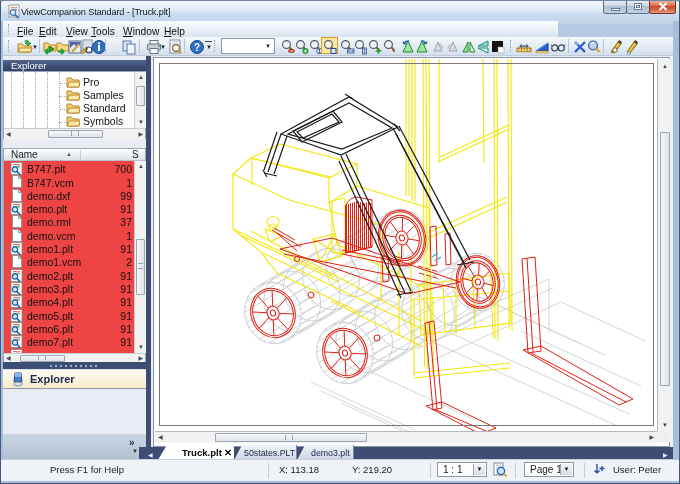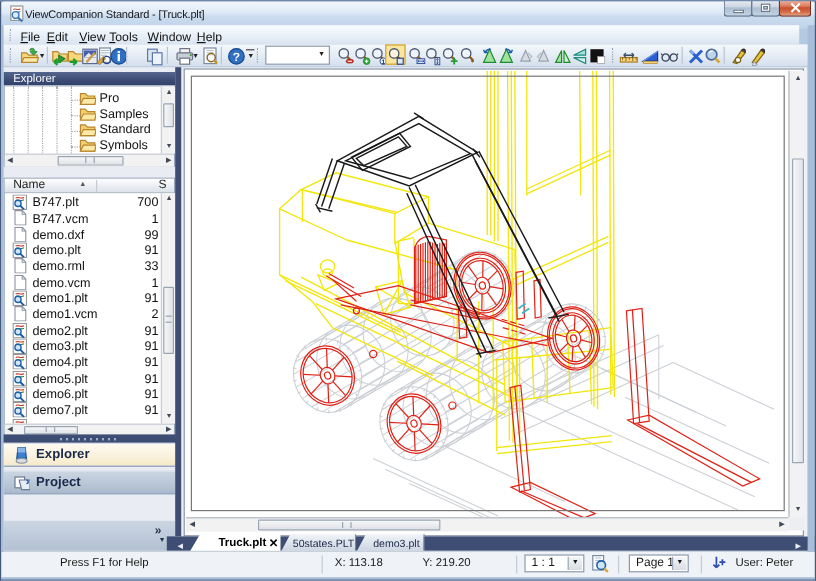--- a/index.html
+++ b/index.html
@@ -3,35 +3,35 @@
 <meta charset="utf-8">
 <style>
   html,body{margin:0;padding:0;}
   body{width:680px;height:484px;overflow:hidden;font-family:"Liberation Sans",sans-serif;position:relative;background:#fff;}
   .abs{position:absolute;}
   #win{position:absolute;left:0;top:0;width:680px;height:484px;background:#b6c9e2;border-radius:4px 4px 0 0;}
   #titlebar{position:absolute;left:0;top:0;width:680px;height:24px;
     background:linear-gradient(#f2f7fc 0%,#dfeaf6 40%,#cbdcef 55%,#bfd3e9 100%);
     border-radius:4px 4px 0 0; border-top:1px solid #7c92b2; box-sizing:border-box;}
   #title-text{position:absolute;left:21px;top:7px;font-size:9.2px;letter-spacing:-0.15px;color:#15181c;}
-  .menubar{position:absolute;left:2px;top:21px;width:664px;height:16px;
+  .menubar{position:absolute;left:2px;top:21px;width:556px;height:16px;
     background:linear-gradient(#fafcfe,#e4ecf5 70%,#d9e3ef);}
   .menuitem{position:absolute;top:5px;font-size:10.2px;color:#111;}
   .menuitem u{text-decoration:underline;}
   .toolbar{position:absolute;left:2px;top:37px;width:676px;height:19px;
     background:linear-gradient(#f4f8fb,#e2eaf3 60%,#d5e0ed);border-bottom:1px solid #c0ccdc;box-sizing:border-box;}
   .tsep{position:absolute;top:2px;width:1px;height:14px;background:#b9c4d4;}
   .grip{position:absolute;width:3px;}
   .ticon{position:absolute;top:2px;width:16px;height:16px;}
   #main{position:absolute;left:2px;top:56px;width:668px;height:404px;background:#e9edf3;}
   
   #cap{position:absolute;left:1px;top:4px;width:143px;height:11px;
     background:linear-gradient(#55668e,#3c4c74 60%,#33426a);color:#fff;font-size:9.5px;padding-top:0px;}
   #tree{position:absolute;left:1px;top:15px;width:143px;height:68px;background:#fff;border:1px solid #98a6ba;box-sizing:border-box;}
-  #flist{position:absolute;left:1px;top:92px;width:143px;height:214px;background:#ffffff;border:1px solid #98a6ba;box-sizing:border-box;}
+  #flist{position:absolute;left:1px;top:92px;width:143px;height:214px;background:#ef4444;border:1px solid #98a6ba;box-sizing:border-box;}
   .treerow{position:absolute;left:0;font-size:10.5px;color:#111;}
   .vsplit{position:absolute;background:#3d4d73;}
   .panelbtn{position:absolute;left:1px;width:143px;height:20px;
     background:linear-gradient(#ccd6e2,#b2c0d2 80%,#a9b8cc);border-top:1px solid #d7dfe9;border-bottom:1px solid #8b9cb4;
     box-sizing:border-box;font-size:11px;font-weight:bold;color:#1c2a4a;}
   .panelbtn span{position:absolute;left:27px;top:3px;}
   
   .sb{position:absolute;background:#f2f2f2;}
   .sbthumb{position:absolute;background:linear-gradient(90deg,#f6f7f8,#dfe2e7);border:1px solid #9ba6b4;box-sizing:border-box;border-radius:1px;}
   .sbthumbh{position:absolute;background:linear-gradient(#f6f7f8,#dfe2e7);border:1px solid #9ba6b4;box-sizing:border-box;border-radius:1px;}
@@ -348,21 +348,21 @@
           <circle cx="5" cy="7.5" r="2.6" fill="#cfe4f4" stroke="#1b5fa8" stroke-width="1.1"></circle>
           <line x1="6.8" y1="9.3" x2="10" y2="12.5" stroke="#1b5fa8" stroke-width="1.6"></line>
         </svg>
     <div class="abs" style="left:23px;top:54.1px;font-size:10.5px;color:#111;">demo.plt</div>
     <div class="abs" style="left:0px;top:54.1px;width:128px;text-align:right;font-size:10.5px;color:#111;">91</div>
     <svg class="abs" style="left:7px;top:66px" width="12" height="13" viewBox="0 0 12 13">
           <path d="M1.5,0.5 H7.5 L10.5,3.5 V12.5 H1.5 Z" fill="#fff" stroke="#8a93a0" stroke-width="0.9"></path>
           <path d="M7.5,0.5 V3.5 H10.5" fill="none" stroke="#8a93a0" stroke-width="0.9"></path>
         </svg>
     <div class="abs" style="left:23px;top:67.4px;font-size:10.5px;color:#111;">demo.rml</div>
-    <div class="abs" style="left:0px;top:67.4px;width:128px;text-align:right;font-size:10.5px;color:#111;">33</div>
+    <div class="abs" style="left:0px;top:67.4px;width:128px;text-align:right;font-size:10.5px;color:#111;">37</div>
     <svg class="abs" style="left:7px;top:80px" width="12" height="13" viewBox="0 0 12 13">
           <path d="M1.5,0.5 H7.5 L10.5,3.5 V12.5 H1.5 Z" fill="#fff" stroke="#8a93a0" stroke-width="0.9"></path>
           <path d="M7.5,0.5 V3.5 H10.5" fill="none" stroke="#8a93a0" stroke-width="0.9"></path>
         </svg>
     <div class="abs" style="left:23px;top:80.7px;font-size:10.5px;color:#111;">demo.vcm</div>
     <div class="abs" style="left:0px;top:80.7px;width:128px;text-align:right;font-size:10.5px;color:#111;">1</div>
     <svg class="abs" style="left:6px;top:93px" width="13" height="13" viewBox="0 0 13 13">
           <rect x="1" y="0.5" width="11" height="12" fill="#fff" stroke="#8a8a8a" stroke-width="0.8"></rect>
           <path d="M3 3 C5 1.5,7 4,10 2.5" stroke="#d03020" fill="none" stroke-width="0.9"></path>
           <path d="M3 5 C5 4,7 6,10 4.5" stroke="#208030" fill="none" stroke-width="0.9"></path>
@@ -457,28 +457,20 @@
   <div class="vsplit" style="left:0px;top:306px;width:145px;height:7px;">
       <div class="abs" style="left:48px;top:3px;width:50px;height:2px;background-image:repeating-linear-gradient(90deg,#9fb0cc 0 2px,transparent 2px 5px);"></div>
     </div>
   <div class="panelbtn" style="top:313px;background:linear-gradient(#fdfaf1,#f8eed3 80%,#f5e9c6);">
     <svg class="abs" style="left:8px;top:2px" width="14" height="15" viewBox="0 0 14 15">
         <path d="M4,1 h6 l1,9 h-8 Z" fill="#3f7fd4" stroke="#1a4a8a"></path>
         <path d="M4,1 h6 l0.4,4 h-6.8 Z" fill="#8ab4ec"></path>
         <ellipse cx="7" cy="12" rx="4.5" ry="2" fill="#d8dee6" stroke="#8a94a2"></ellipse>
       </svg>
     <span>Explorer</span>
-    </div>
-  <div class="panelbtn" style="top:336px;">
-    <svg class="abs" style="left:8px;top:3px" width="14" height="14" viewBox="0 0 14 14">
-        <rect x="1.5" y="1.5" width="8" height="9" fill="#fff" stroke="#6a7a94"></rect>
-        <path d="M5,4 h9 v8 h-7 Z" fill="#e8eef6" stroke="#6a7a94"></path>
-        <path d="M11,4 C13,4 13,7 11,7" fill="none" stroke="#2a5aa4" stroke-width="1.2"></path>
-      </svg>
-    <span>Project</span>
     </div>
   <div class="abs" style="left:1px;top:378px;width:143px;height:26px;background:linear-gradient(#ccd6e2,#b2c0d2);">
      <div class="abs" style="left:126px;top:3px;font-size:10px;font-weight:bold;color:#24324e;">»</div>
      <div class="abs" style="left:129px;top:14px;font-size:6px;color:#24324e;">▼</div>
   </div>
   <div class="vsplit" style="left:144px;top:0px;width:5px;height:391px;"></div>
   <div id="canvas">
     <svg id="draw" class="abs" style="left:1px;top:1px" width="503" height="372" viewBox="154 58 503 372">
 <style>.g{stroke:#ccd0d5;fill:none;stroke-width:0.9}.y{stroke:#f2e60a;fill:none;stroke-width:1.1}.r{stroke:#e02015;fill:none;stroke-width:1}.b{stroke:#1a1a1a;fill:none;stroke-width:1.2}.c{stroke:#30b8cc;fill:none;stroke-width:1.5}</style>
 <ellipse cx="330.0" cy="278.0" rx="28.0" ry="31.0" transform="rotate(-20 330.0 278.0)" class="g"></ellipse>

